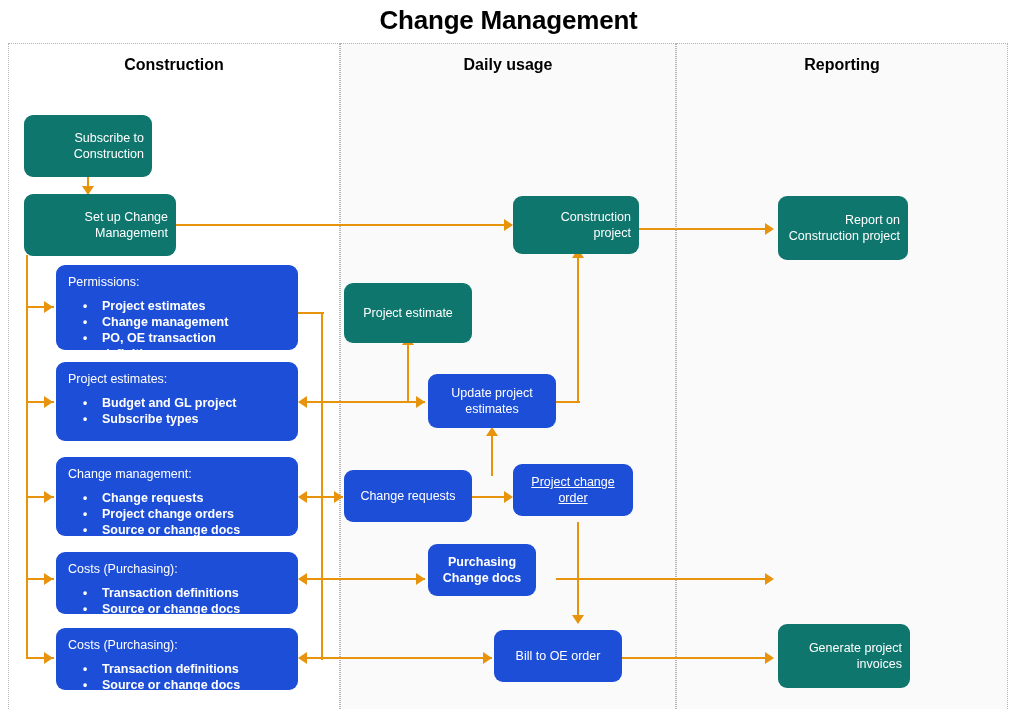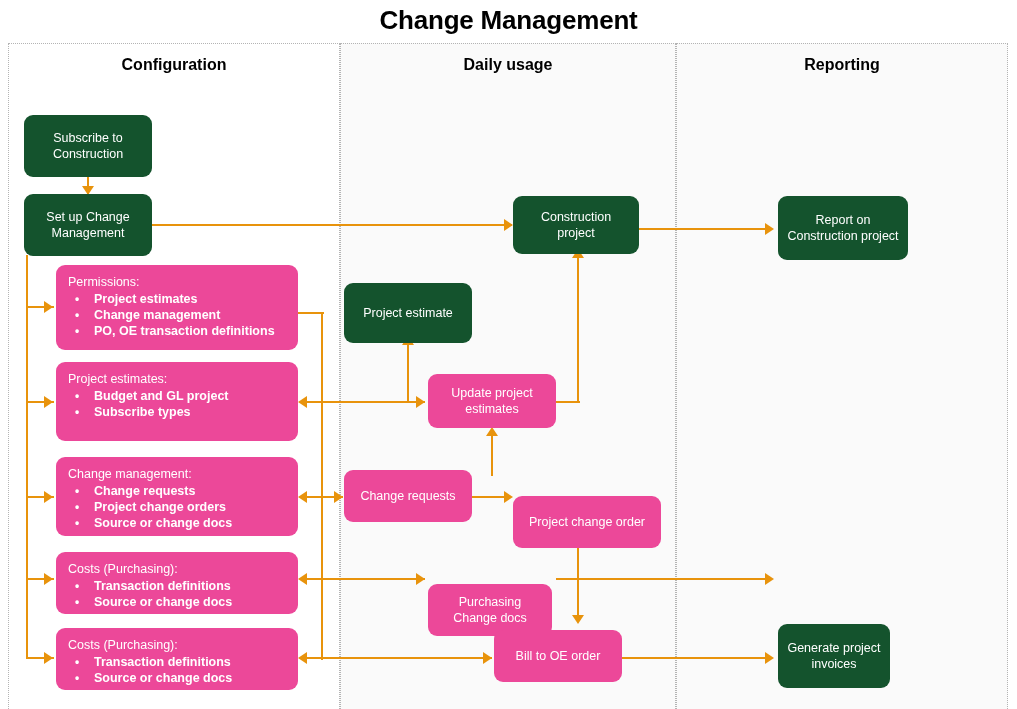--- a/index.html
+++ b/index.html
@@ -48,32 +48,32 @@
     color: #ffffff;
     display: flex;
     align-items: center;
     justify-content: center;
     text-align: center;
     font-size: 12.5px;
     line-height: 16px;
     padding: 4px 8px;
     z-index: 6;
   }
-  .node.green { background: #14532d; }
-  .node.blue  { background: #ec4899; }
+  .node.green { background: #0f766e; text-align: right; }
+  .node.blue  { background: #1d4ed8; }
 
   .node.list {
     display: block;
     text-align: left;
     padding: 9px 10px 9px 12px;
     font-size: 12.5px;
     line-height: 16px;
   }
   .node.list .hd { display: block; margin-bottom: 1px; }
-  .node.list ul { list-style: none; margin: 0; padding: 0; }
+  .node.list ul { list-style: none; margin: 8px; padding: 0; }
   .node.list li {
     position: relative;
     padding-left: 26px;
     line-height: 16px;
     font-weight: bold;
   }
   .node.list li::before {
     content: "\2022";
     position: absolute; left: 7px; top: 0;
     font-size: 12px;
@@ -91,21 +91,21 @@
   .ar.d { border-left: 6px solid transparent; border-right: 6px solid transparent; border-top: 9px solid #e8930c; }
 </style>
 </head>
 <body>
 
 <div id="root">
 
   <div class="title">Change Management</div>
 
   <div class="lane plain" style="left:8px; width:332px;">
-    <div class="lane-title">Configuration</div>
+    <div class="lane-title">Construction</div>
   </div>
   <div class="lane dotted" style="left:340px; width:336px;">
     <div class="lane-title">Daily usage</div>
   </div>
   <div class="lane dotted" style="left:676px; width:332px;">
     <div class="lane-title">Reporting</div>
   </div>
 
   <div class="v" style="left:87px; top:176px; height:18px;"></div>
   <div class="ar d" style="left:82px; top:186px;"></div>
@@ -166,21 +166,21 @@
   <div class="h" style="left:556px; top:578px; width:214px;"></div>
   <div class="ar r" style="left:765px; top:573px;"></div>
 
   <div class="h" style="left:622px; top:657px; width:148px;"></div>
   <div class="ar r" style="left:765px; top:652px;"></div>
 
   <div class="node green" style="left:24px; top:115px; width:128px; height:62px;">
     <span>Subscribe to Construction</span>
   </div>
 
-  <div class="node green" style="left:24px; top:194px; width:128px; height:62px;">
+  <div class="node green" style="left:24px; top:194px; width:152px; height:62px;">
     <span>Set up Change Management</span>
   </div>
 
   <div class="node blue list" style="left:56px; top:265px; width:242px; height:85px;">
     <span class="hd">Permissions:</span>
     <ul>
       <li>Project estimates</li>
       <li>Change management</li>
       <li>PO, OE transaction definitions</li>
     </ul>
@@ -228,34 +228,34 @@
   </div>
 
   <div class="node green" style="left:344px; top:283px; width:128px; height:60px;">
     <span>Project estimate</span>
   </div>
 
   <div class="node blue" style="left:344px; top:470px; width:128px; height:52px;">
     <span>Change requests</span>
   </div>
 
-  <div class="node blue" style="left:513px; top:496px; width:148px; height:52px;">
+  <div class="node blue" style="left:513px; top:464px; width:120px; height:52px;text-decoration:underline;">
     <span>Project change order</span>
   </div>
 
-  <div class="node blue" style="left:428px; top:584px; width:124px; height:52px;">
+  <div class="node blue" style="left:428px; top:544px; width:108px; height:52px;font-weight:bold;">
     <span>Purchasing Change docs</span>
   </div>
 
   <div class="node blue" style="left:494px; top:630px; width:128px; height:52px;">
     <span>Bill to OE order</span>
   </div>
 
   <div class="node green" style="left:778px; top:196px; width:130px; height:64px;">
     <span>Report on Construction project</span>
   </div>
 
 
-  <div class="node green" style="left:778px; top:624px; width:112px; height:64px;">
+  <div class="node green" style="left:778px; top:624px; width:132px; height:64px;">
     <span>Generate project invoices</span>
   </div>
 
 </div>
 
 </body></html>

